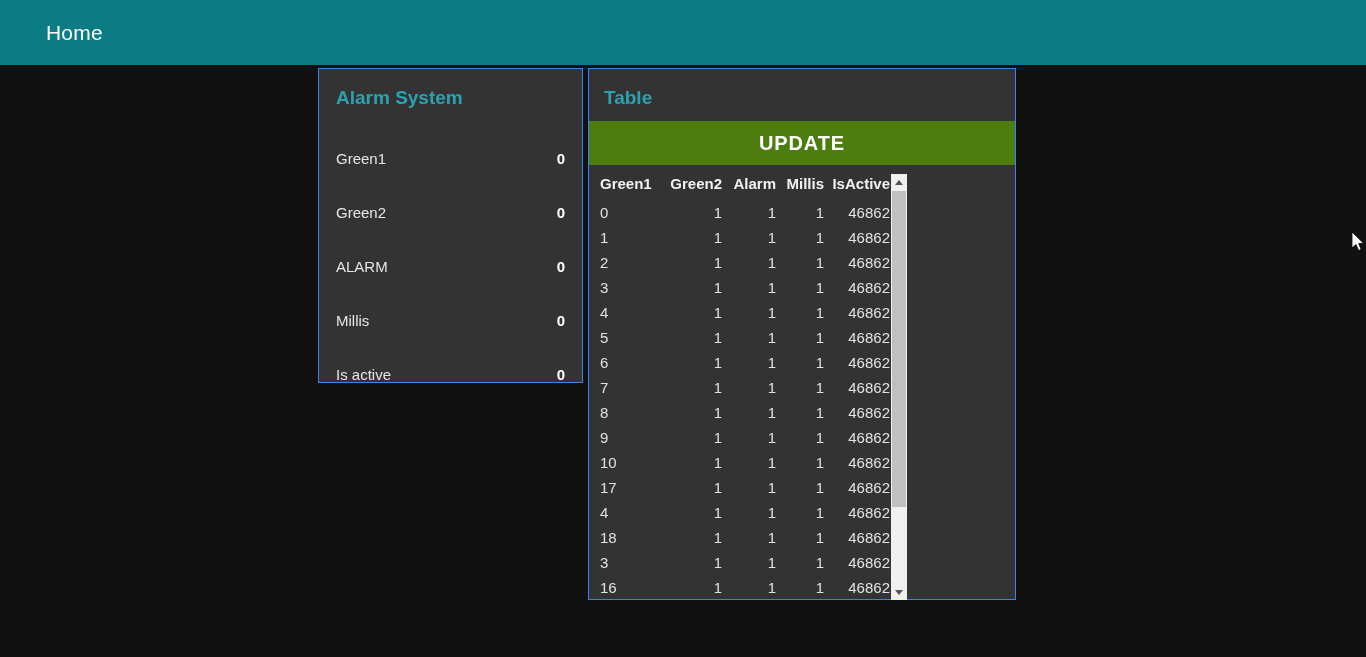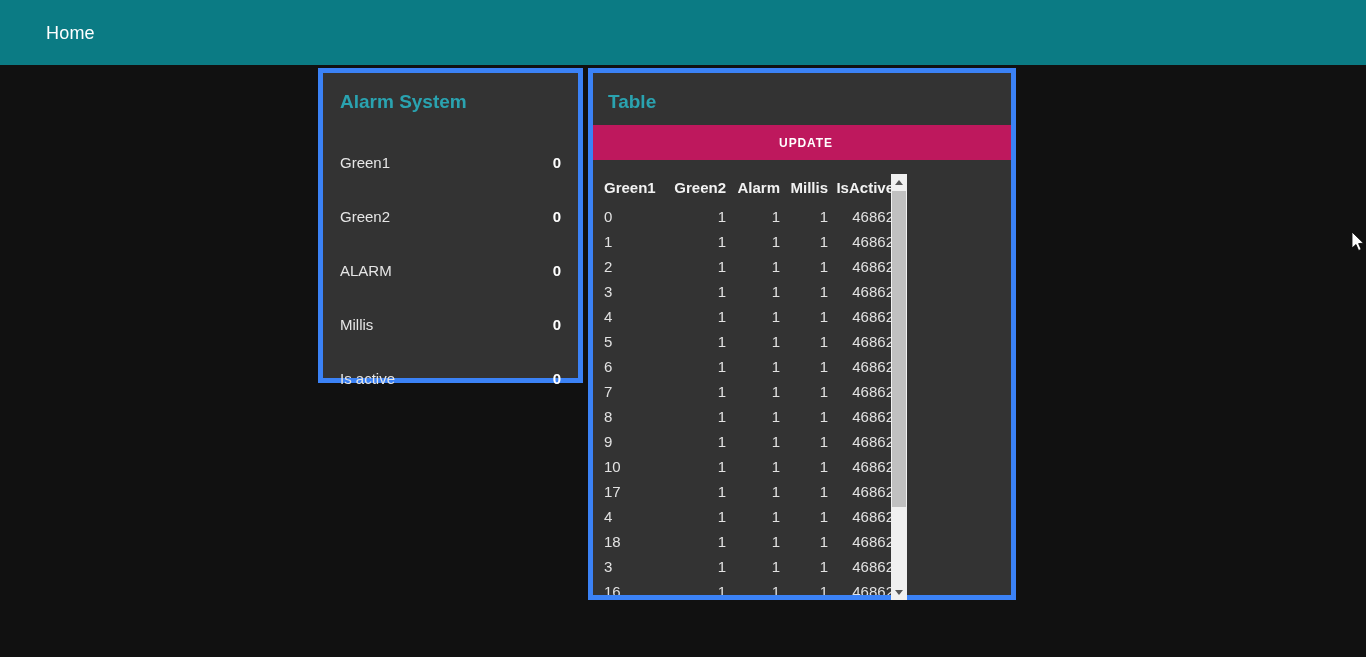--- a/index.html
+++ b/index.html
@@ -23,31 +23,31 @@
     top: 0;
     width: 1366px;
     height: 65px;
     background: #0b7b84;
     display: flex;
     align-items: center;
   }
   .appbar-title {
     margin-left: 46px;
     color: #ffffff;
-    font-size: 18px;
+    font-size: 21px;
     font-weight: 400;
     letter-spacing: 0.2px;
     line-height: 1;
   }
 
   
   .card {
     position: absolute;
     background: #333333;
-    border: 5px solid #3b82f6;
+    border: 1px solid #3b82f6;
     box-sizing: border-box;
   }
   .card-title {
     color: #2aa3b0;
     font-size: 19px;
     font-weight: 700;
     line-height: 1;
   }
 
   
@@ -99,26 +99,26 @@
   #table-card .card-title {
     position: absolute;
     left: 15px;
     top: 19px;
   }
   .update-button {
     position: absolute;
     left: 0;
     top: 52px;
     width: 426px;
-    height: 35px;
-    background: #be185d;
+    height: 44px;
+    background: #4d7c0f;
     border: none;
     color: #ffffff;
     font-family: "Liberation Sans", sans-serif;
-    font-size: 12px;
+    font-size: 20px;
     font-weight: 700;
     letter-spacing: 0.9px;
     cursor: pointer;
     display: flex;
     align-items: center;
     justify-content: center;
   }
 
   
   .table-viewport {

